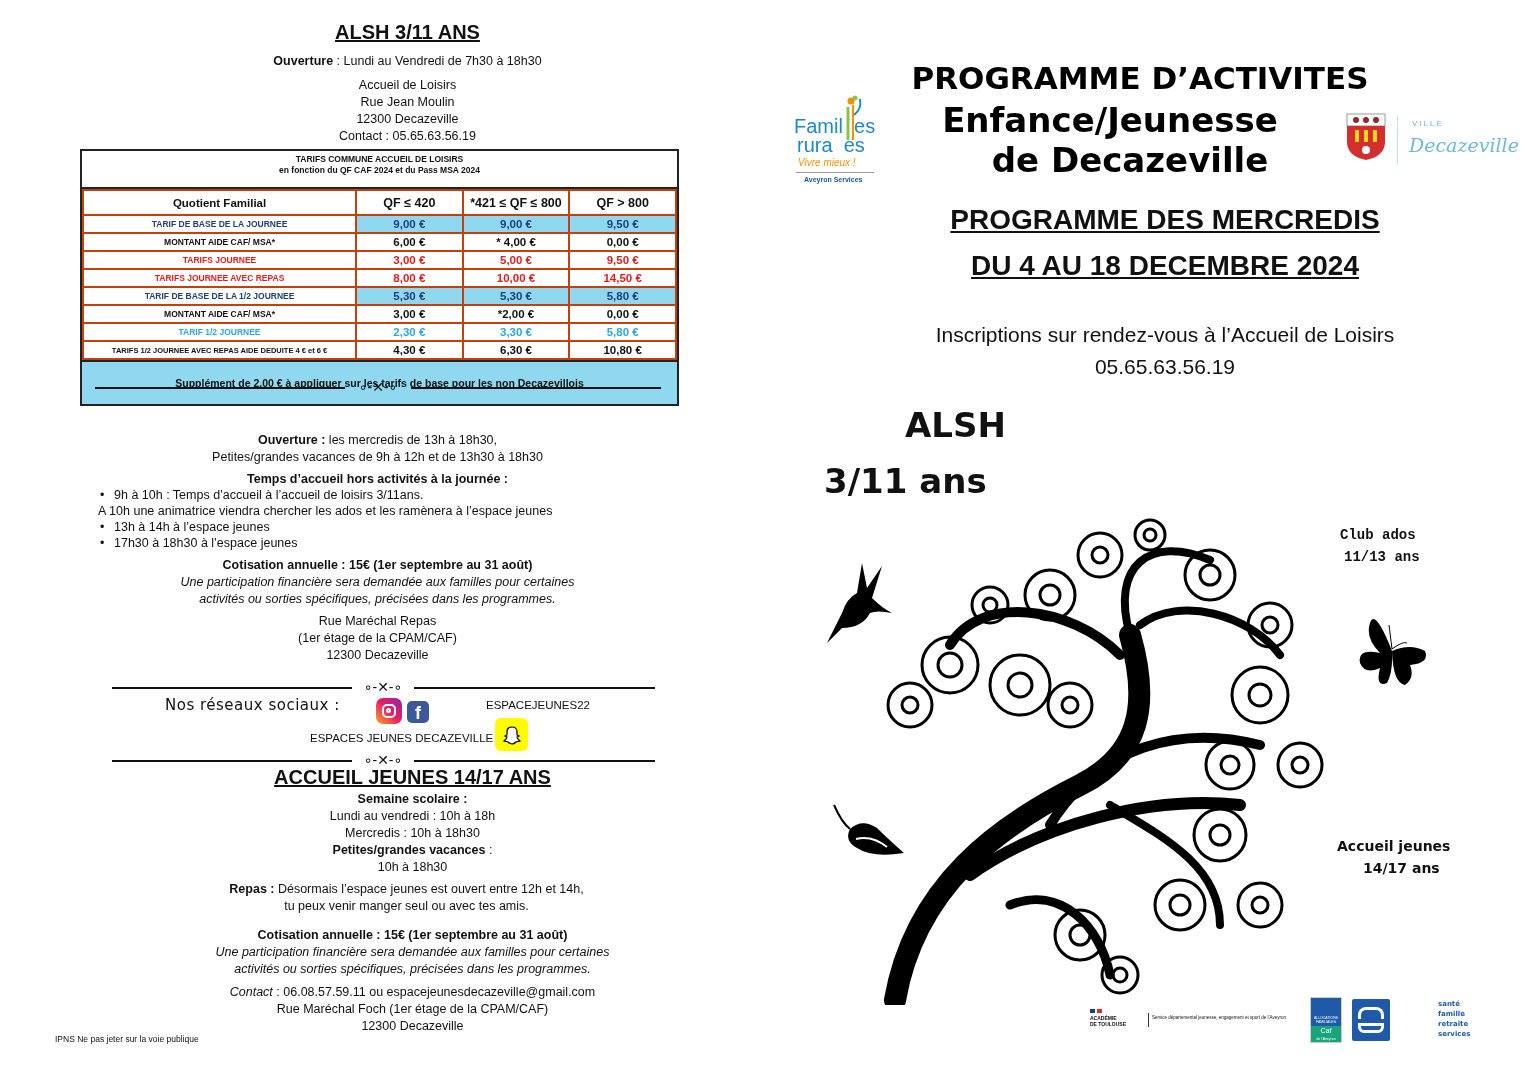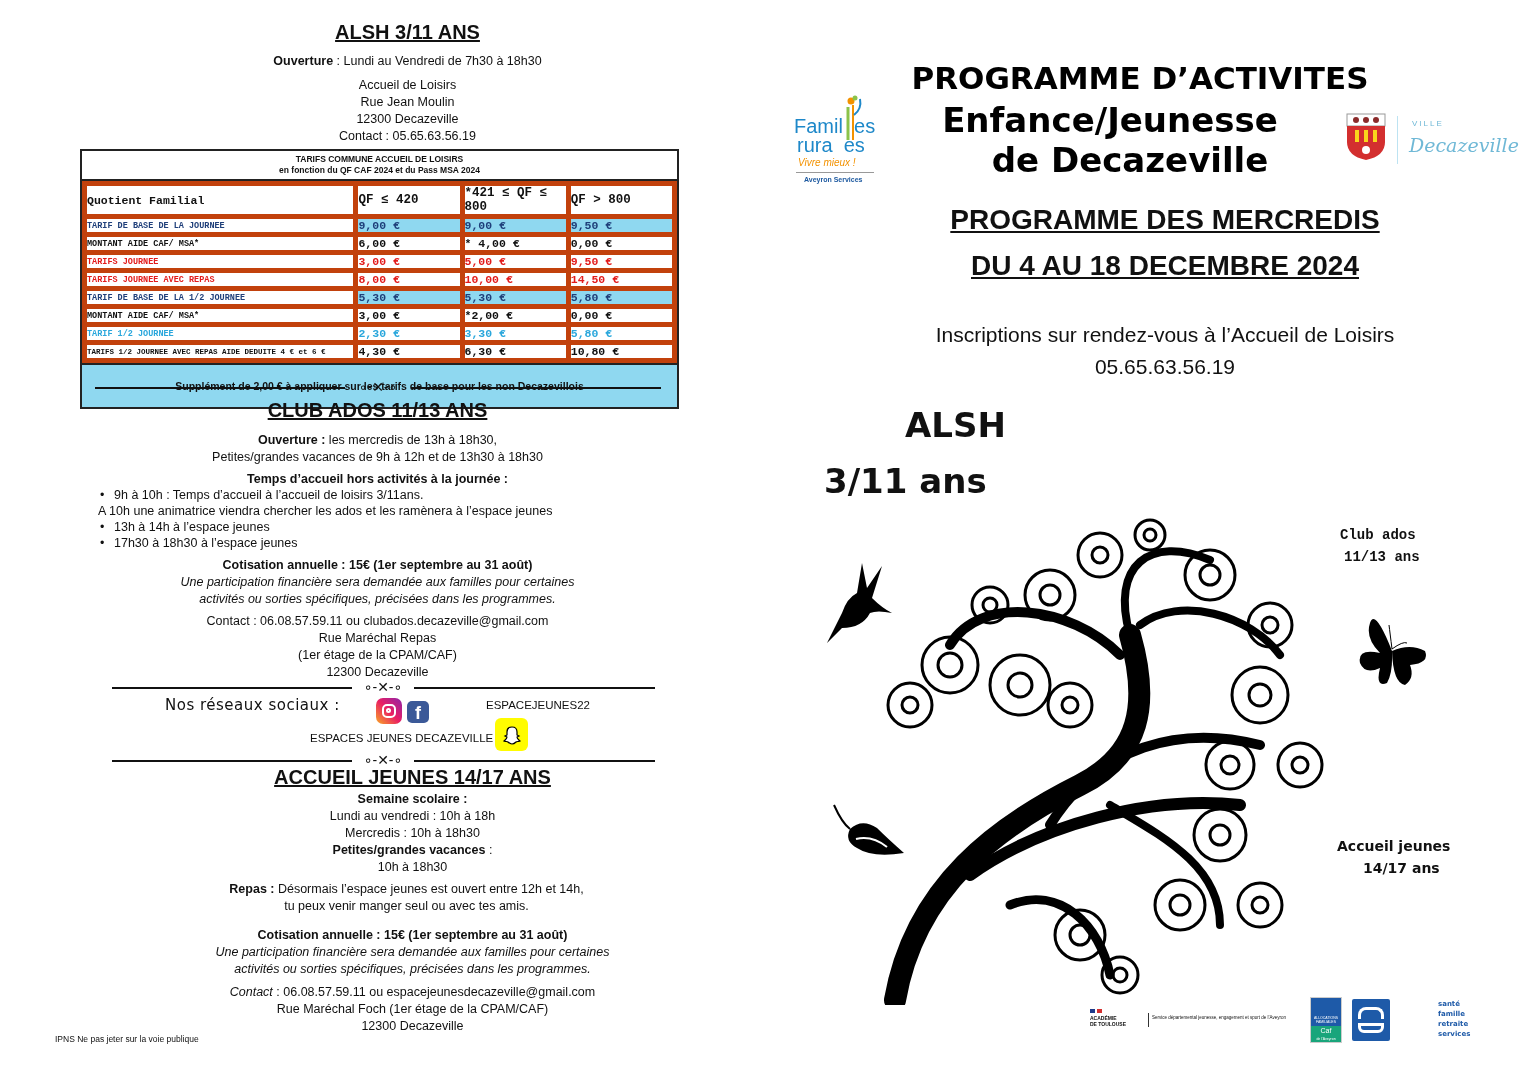--- a/index.html
+++ b/index.html
@@ -10,23 +10,23 @@
 
   
   .left { position: absolute; left: 0; top: 0; width: 760px; height: 820px; }
   .sec-title { font-weight: bold; text-decoration: underline; font-size: 20px; text-align: center; }
   .line { font-size: 12.5px; text-align: center; line-height: 17px; }
   .b { font-weight: bold; }
   .i { font-style: italic; }
 
   
   .tarif { position: absolute; left: 80px; top: 149px; width: 599px; border: 2px solid #222; }
-  .tarif .head { border-bottom: 2px solid #222; text-align: center; font-size: 8.5px; font-weight: bold; padding: 3px 0 3px; line-height: 11px; }
+  .tarif .head { border-bottom: 2px solid #222; text-align: center; font-size: 8.5px; font-weight: bold; padding: 3px 0 11px; line-height: 11px; }
   .tarif table { width: 100%; border-collapse: collapse; }
-  .tarif td { border: 5px solid #c2410c; height: 18px; font-weight: bold; font-size: 11.5px; font-family: Liberation Mono, monospace; }
+  .tarif td { border: 2px solid #c2410c; text-align: center; height: 18px; font-weight: bold; font-size: 11.5px; font-family: Liberation Sans, sans-serif; }
   .tarif td.lbl { font-size: 8.5px; width: 277px; }
   .tarif td.c { width: 108px; }
   .tarif tr.hdr td { height: 25px; font-size: 12.5px; }
   .tarif tr.hdr td.lbl { font-size: 11.5px; }
   .tarif .foot { background: #8fd8f0; border-top: 2px solid #222; text-align: center; font-size: 10.5px; font-weight: bold; padding: 15px 0; }
   .blue-cell { background: #8fd8f0; }
   .navy { color: #1f3f7a; margin-left: 44px; }
   .red { color: #e21b1b; }
   .cyan { color: #2aa7dc; }
 
@@ -134,21 +134,20 @@
       </table>
     <div class="foot">Supplément de 2,00 € à appliquer sur les tarifs de base pour les non Decazevillois</div>
   </div>
 
   <div class="sep" style="left:95px; width:566px; top:382px;">
     <div class="bar" style="left:0; width:250px;"></div>
     <div class="orn" style="left:250px; width:66px; text-align:center;">∘-✕-∘</div>
     <div class="bar" style="left:316px; width:250px;"></div>
   </div>
 
-  <div class="abs sec-title" style="left:80px; width:595px; top:399px;">CLUB ADOS 11/13 ANS</div>
   <div class="abs line" style="left:80px; width:595px; top:432px;">
     <div><span class="b">Ouverture :</span><span> les mercredis de 13h à 18h30,</span></div>
     <div>Petites/grandes vacances de 9h à 12h et de 13h30 à 18h30</div>
   </div>
   <div class="abs line b" style="left:80px; width:595px; top:471px;">Temps d’accueil hors activités à la journée :</div>
   <div class="abs" style="left:96px; width:600px; top:487px;">
     <ul class="bul">
       <li>9h à 10h : Temps d’accueil à l’accueil de loisirs 3/11ans.</li>
     </ul>
     <div style="font-size:12.5px; line-height:16px; padding-left:2px;">A 10h une animatrice viendra chercher les ados et les ramènera à l’espace jeunes</div>
@@ -156,21 +155,20 @@
       <li>13h à 14h à l’espace jeunes</li>
       <li>17h30 à 18h30 à l’espace jeunes</li>
     </ul>
   </div>
   <div class="abs line" style="left:80px; width:595px; top:557px;">
     <div class="b">Cotisation annuelle : 15€ (1er septembre au 31 août)</div>
     <div class="i">Une participation financière sera demandée aux familles pour certaines</div>
     <div class="i">activités ou sorties spécifiques, précisées dans les programmes.</div>
   </div>
   <div class="abs line" style="left:80px; width:595px; top:613px;">
-    <div>Contact : 06.08.57.59.11  ou clubados.decazeville@gmail.com</div>
     <div>Rue Maréchal Repas</div>
     <div>(1er étage de la CPAM/CAF)</div>
     <div>12300 Decazeville</div>
   </div>
 
   <div class="sep" style="left:112px; width:543px; top:682px;">
     <div class="bar" style="left:0; width:240px;"></div>
     <div class="orn" style="left:240px; width:62px; text-align:center;">∘-✕-∘</div>
     <div class="bar" style="left:302px; width:241px;"></div>
   </div>

